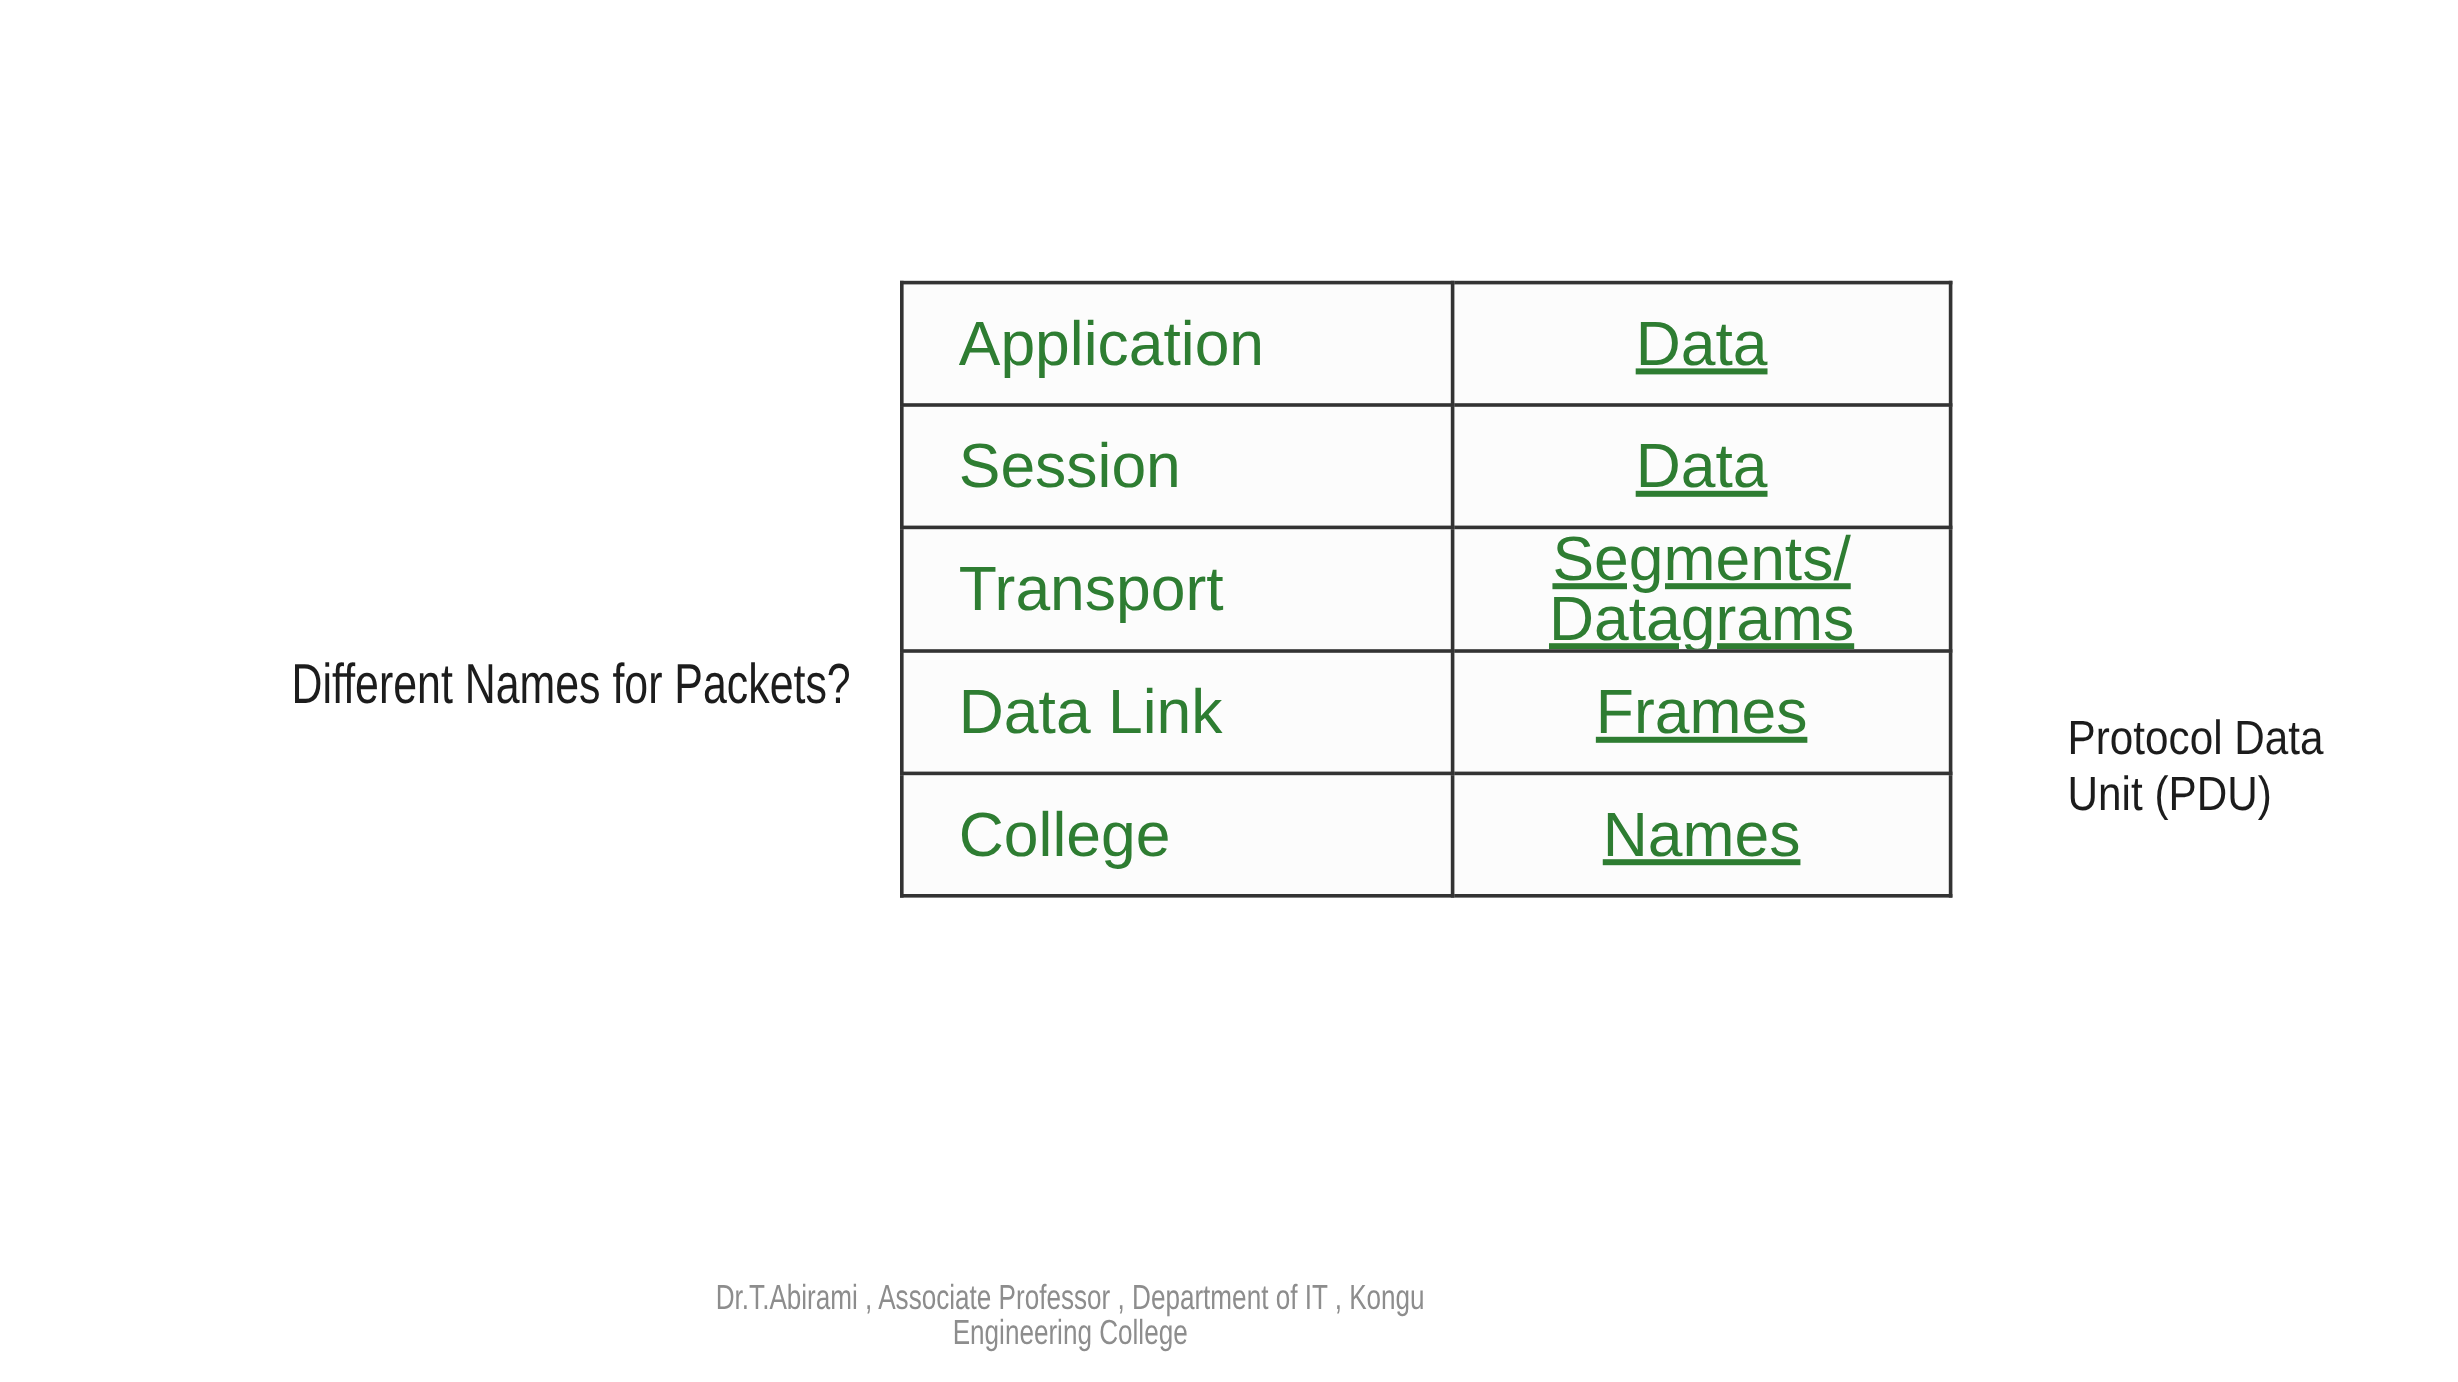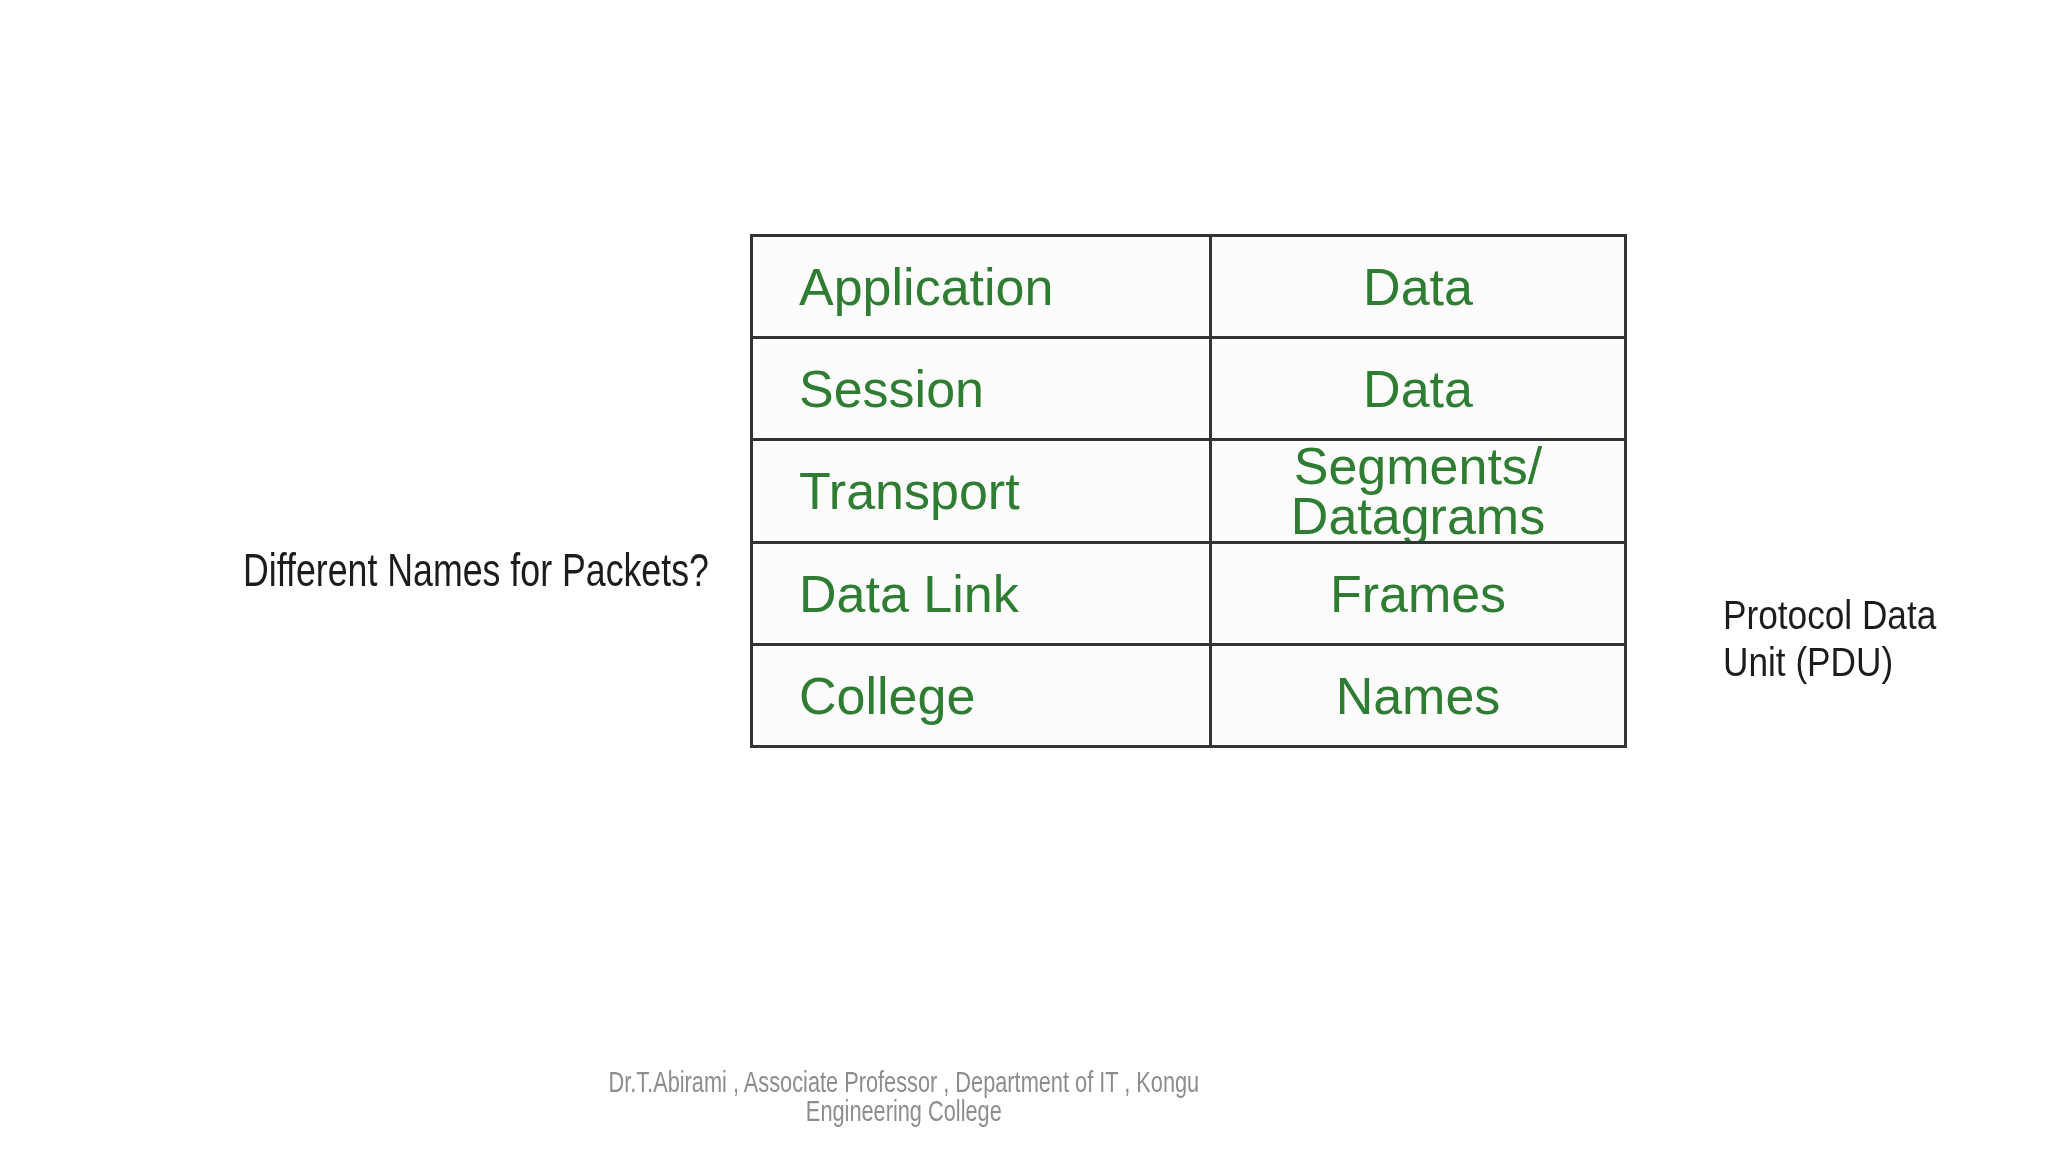--- a/index.html
+++ b/index.html
@@ -54,39 +54,40 @@
   td.layer-cell {
     width: 410px;
     text-align: left;
     padding: 0 0 0 46px;
   }
   td.pdu-cell {
     width: 412px;
     text-align: center;
     padding: 0;
     white-space: pre-line;
+    text-decoration: underline;
   }
 
   
   .right-label {
     position: absolute;
     left: 1723px;
     top: 592px;
     font-size: 40px;
     line-height: 47px;
     color: #1c1c1c;
     white-space: pre-line;
     transform: scaleX(0.88);
     transform-origin: left top;
   }
 
   
   .footer {
     position: absolute;
-    left: 12px;
+    left: 0;
     top: 1068px;
     width: 1784px;
     text-align: center;
     font-size: 29px;
     line-height: 29px;
     color: #8d8d8d;
   }
   .footer-inner {
     display: inline-block;
     white-space: pre-line;

